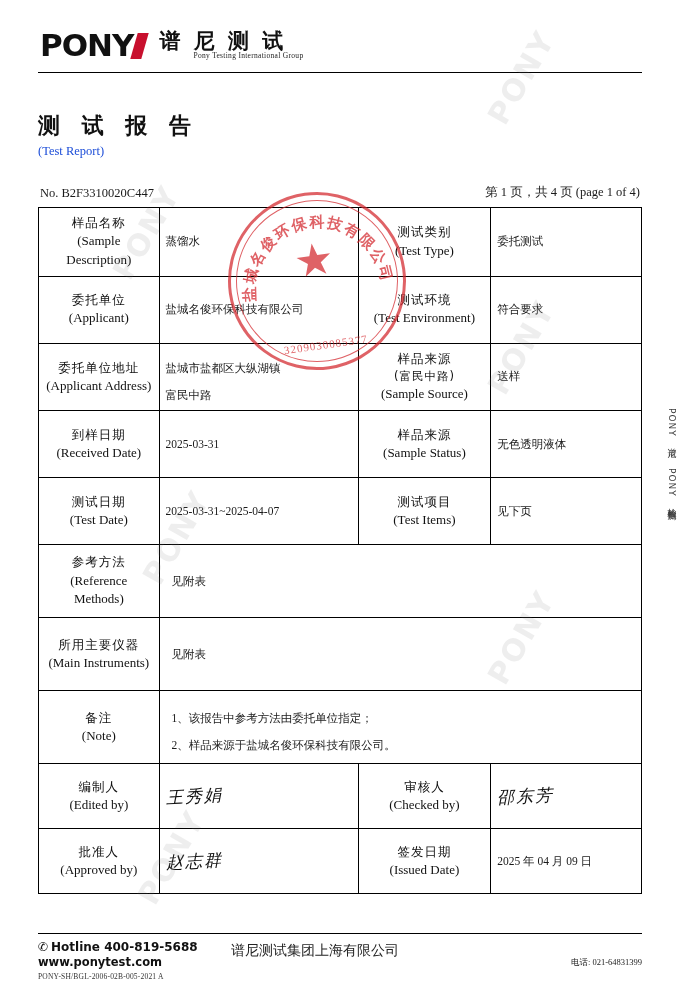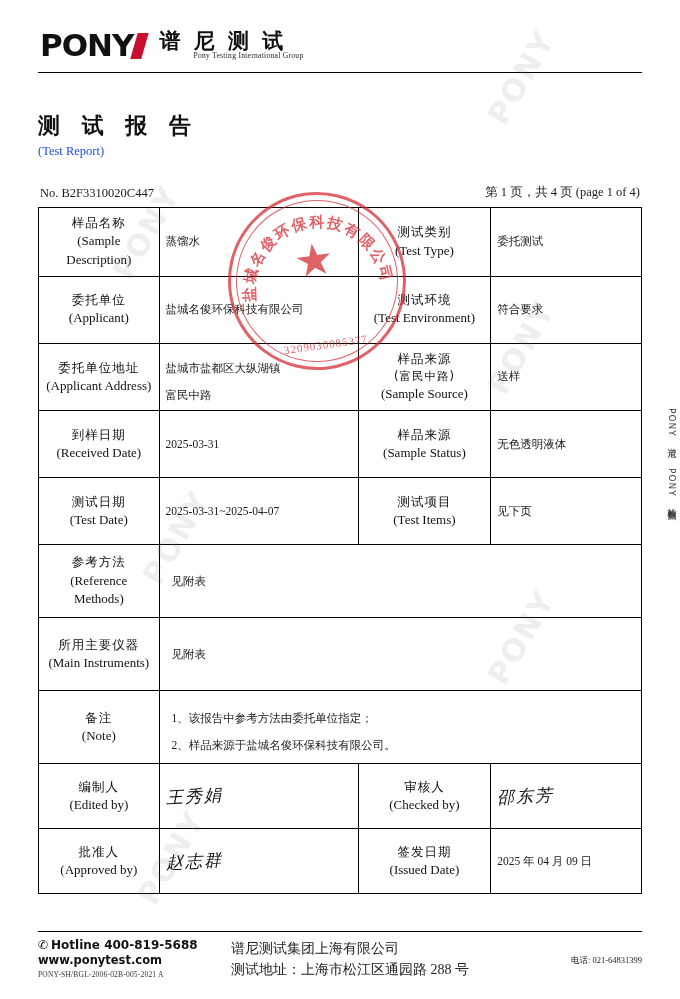--- a/index.html
+++ b/index.html
@@ -500,18 +500,17 @@
     <div class="left">
       <div class="hotline">
         <span>✆</span>
         <span>Hotline 400-819-5688</span>
       </div>
       <div class="site">www.ponytest.com</div>
       <div class="code">PONY-SH/BGL-2006-02B-005-2021 A</div>
     </div>
     <div class="mid">
       <div>谱尼测试集团上海有限公司</div>
-      <div>测试地址：上海市松江区通园路 288 号</div>
     </div>
     <div class="right">电话: 021-64831399</div>
   </div>
 
 </div>
 
 </body></html>

